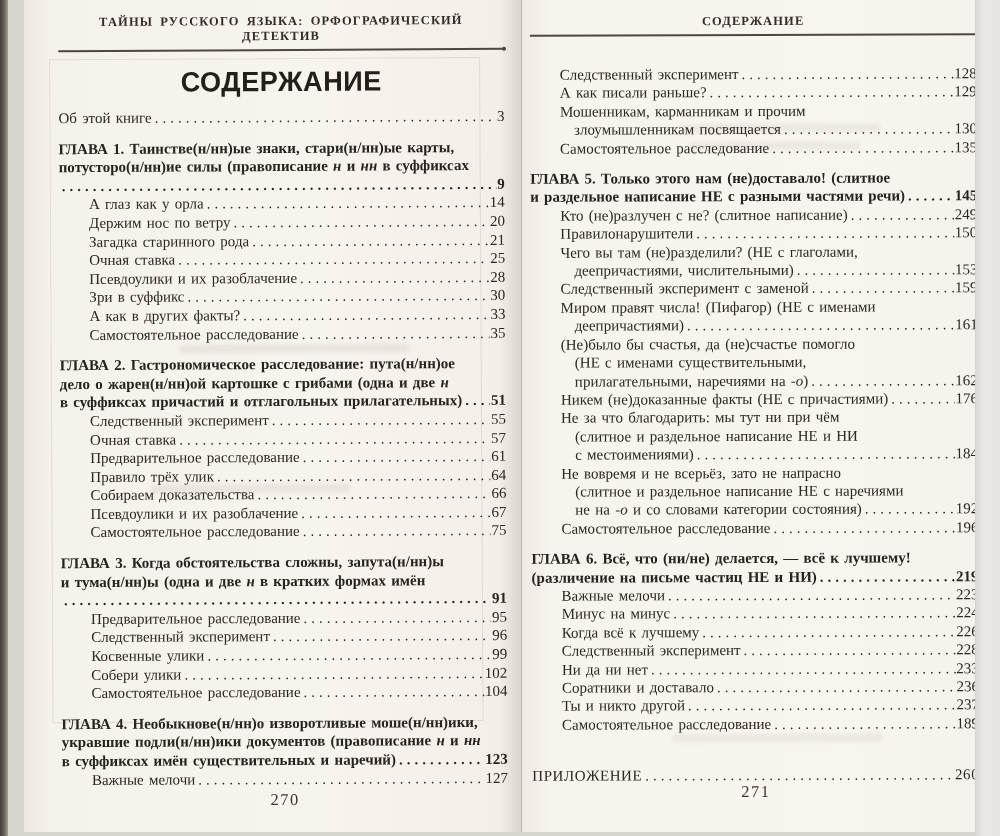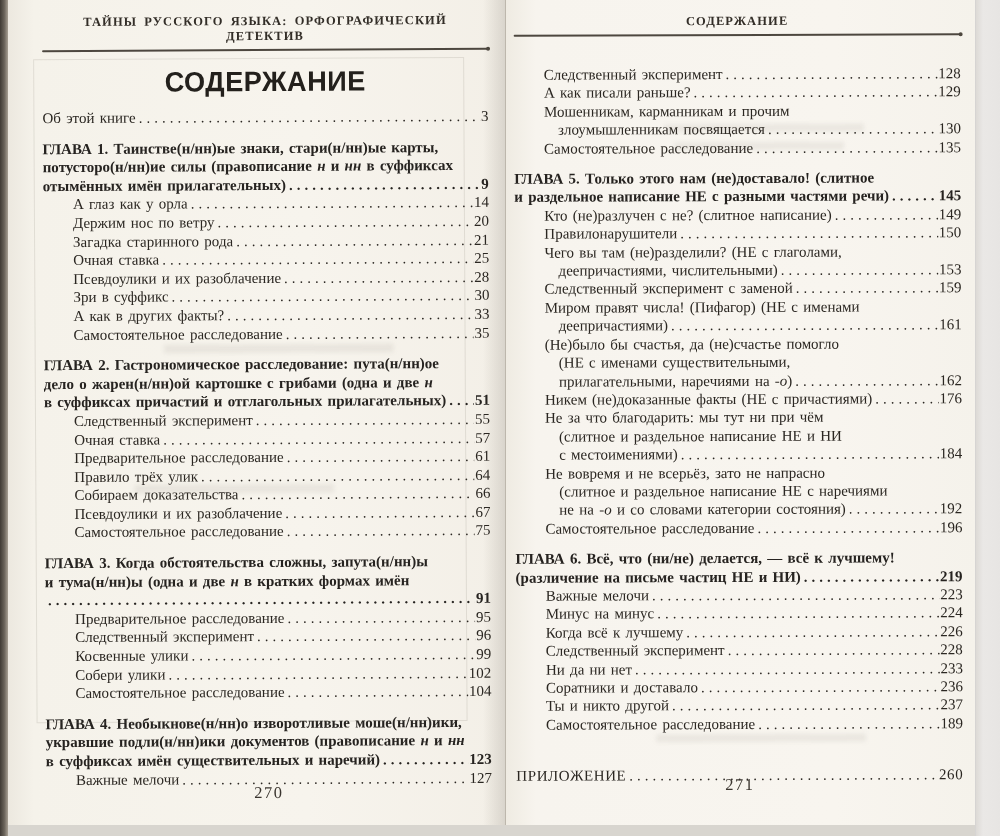--- a/index.html
+++ b/index.html
@@ -7,21 +7,21 @@
     width:1000px;height:836px;position:relative;overflow:hidden;
     background:#d8d5cf;
     font-family:"Liberation Serif", serif;
     color:var(--ink,#2b2722);
   }
   .book{position:absolute;inset:0;}
   .spine-strip{
     position:absolute;left:0;top:0;bottom:0;width:8px;
     background:linear-gradient(90deg,#3f3a34 0%,#6b645b 55%,#a79f93 100%);
   }
-  .page{position:absolute;top:0;bottom:11px;}
+  .page{position:absolute;top:0;bottom:4px;margin-left:16px;}
   .page.left{
     left:8px;width:497px;
     background:linear-gradient(90deg,#ece8df 0px,#f5f2ea 26px,#f7f4ed 60%,#f3efe7 100%);
   }
   .page.left::after{ 
     content:"";position:absolute;right:0;top:0;bottom:0;width:22px;
     background:linear-gradient(270deg,rgba(60,52,40,0.14),rgba(60,52,40,0));
     pointer-events:none;
   }
   .page.right{
@@ -112,21 +112,20 @@
             </div>
           </div>
           <div class="entry chapter">
             <div class="line">
               <span class="t">ГЛАВА 1. Таинстве(н/нн)ые знаки, стари(н/нн)ые карты,</span>
             </div>
             <div class="line">
               <span class="t">потусторо(н/нн)ие силы (правописание <i>н</i> и <i>нн</i> в суффиксах</span>
             </div>
             <div class="line">
-              <span class="t">отымённых имён прилагательных)</span>
               <span class="dots"></span>
               <span class="pg">9</span>
             </div>
           </div>
           <div class="entry item">
             <div class="line">
               <span class="t">А глаз как у орла</span>
               <span class="dots"></span>
               <span class="pg">14</span>
             </div>
@@ -360,21 +359,21 @@
             <div class="line">
               <span class="t">и раздельное написание НЕ с разными частями речи)</span>
               <span class="dots"></span>
               <span class="pg">145</span>
             </div>
           </div>
           <div class="entry item">
             <div class="line">
               <span class="t">Кто (не)разлучен с не? (слитное написание)</span>
               <span class="dots"></span>
-              <span class="pg">149</span>
+              <span class="pg">249</span>
             </div>
           </div>
           <div class="entry item">
             <div class="line">
               <span class="t">Правилонарушители</span>
               <span class="dots"></span>
               <span class="pg">150</span>
             </div>
           </div>
           <div class="entry item">

